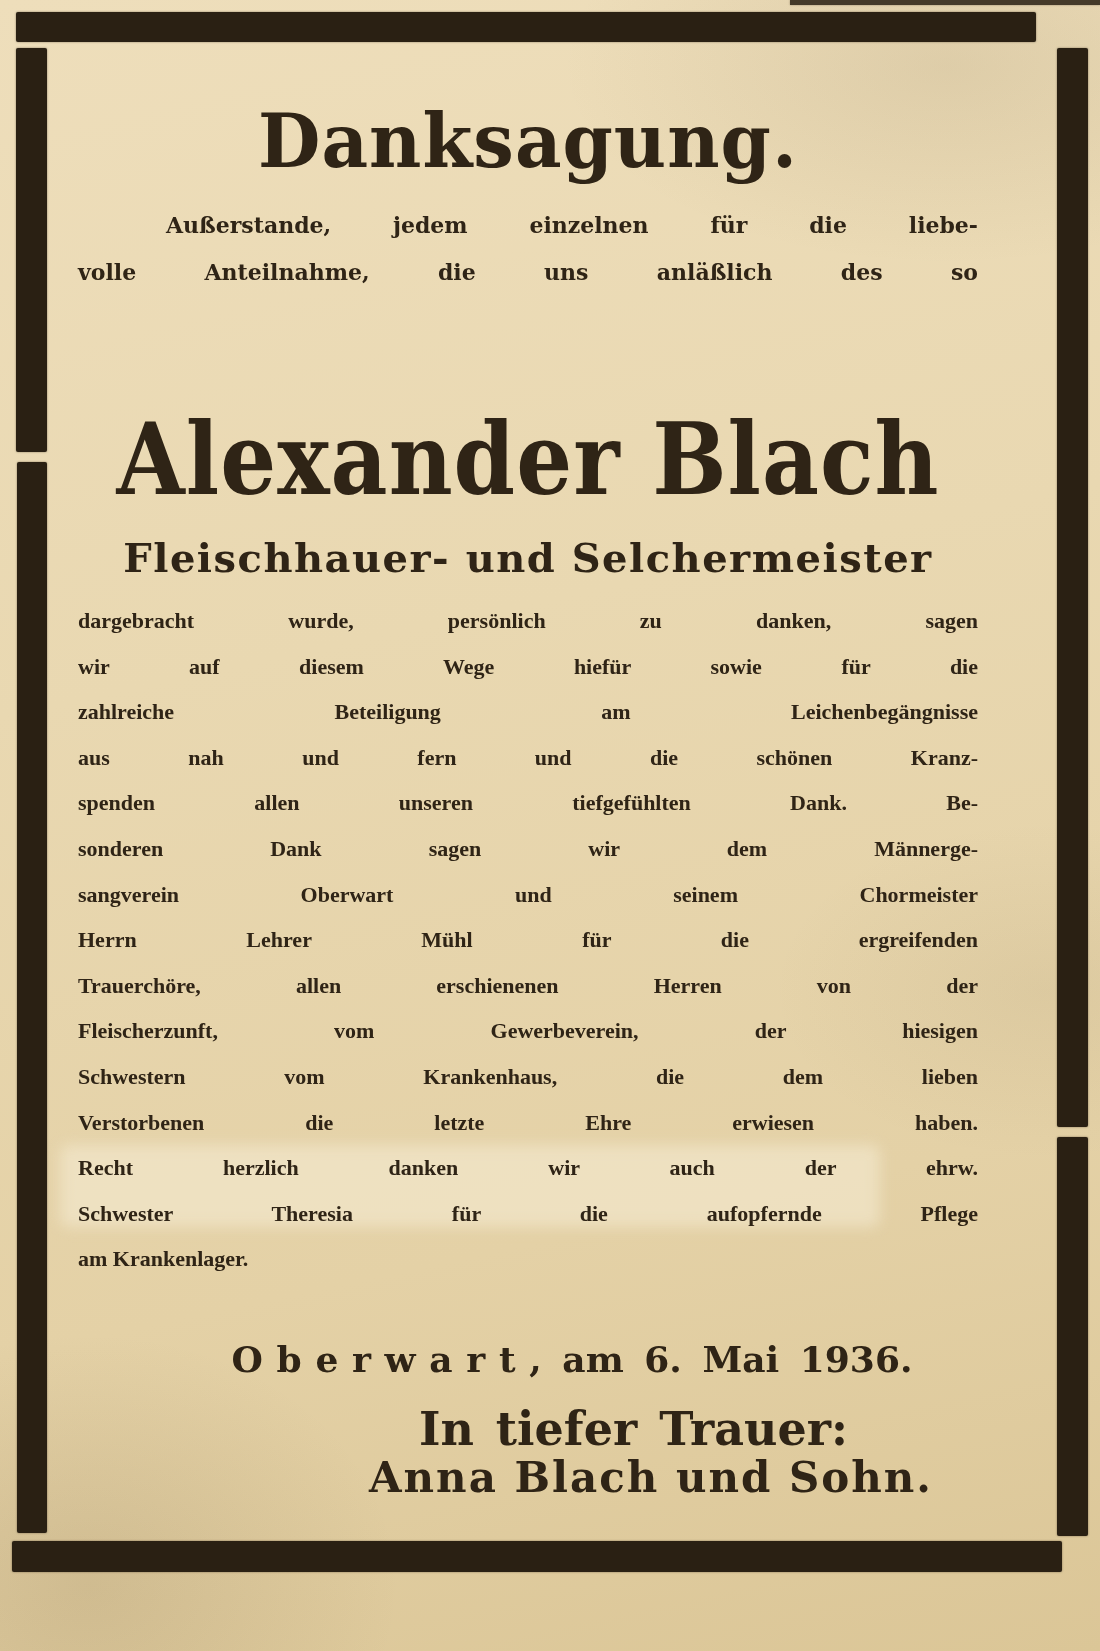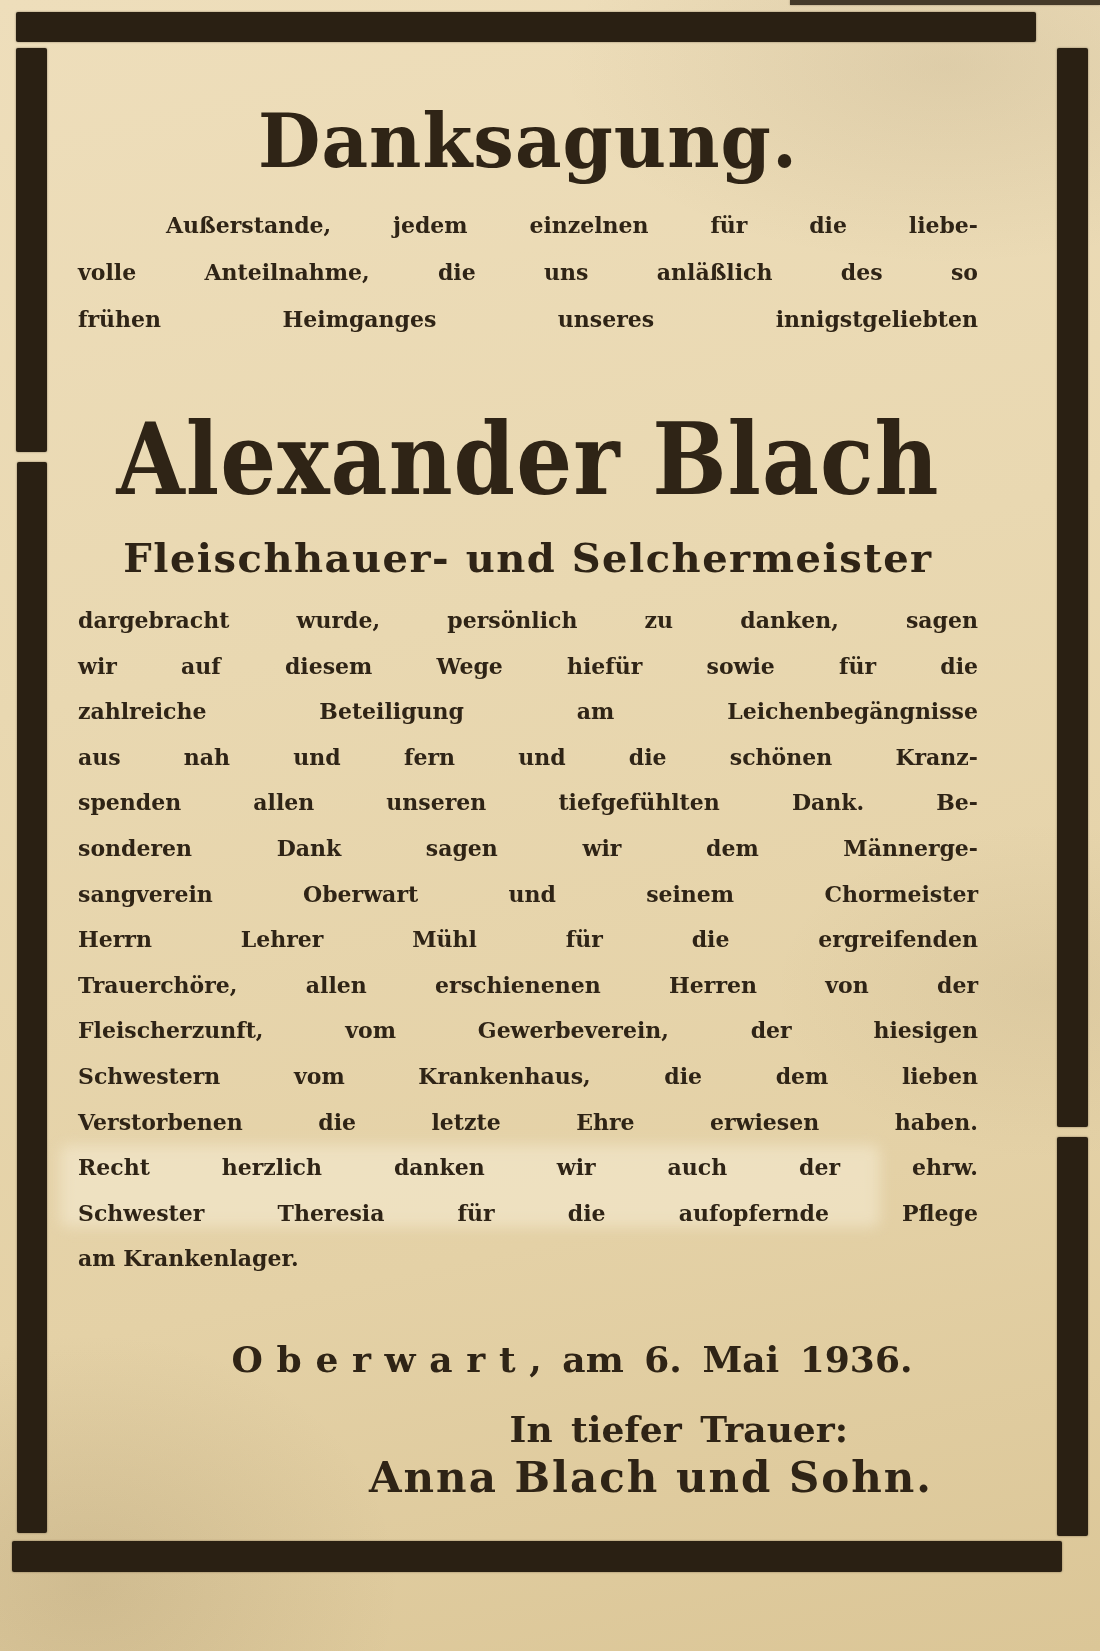--- a/index.html
+++ b/index.html
@@ -45,28 +45,28 @@
   .deceased-name{
     top:398px;text-align:center;
     font-size:88px;line-height:110px;letter-spacing:1px;
     transform:scaleY(1.12);transform-origin:top center;
   }
   .profession{
     top:534px;text-align:center;
     font-size:40px;line-height:48px;letter-spacing:1.5px;
   }
   .body-para{top:598px;}
-  .body-para .line{height:45.6px;line-height:45.6px;}
+  .body-para .line{height:45.6px;line-height:45.6px;font-family:Liberation Serif, serif;}
   .dateline{
     top:1336px;font-size:36px;line-height:46px;
     padding-left:88px;box-sizing:border-box;word-spacing:8px;text-align:center;
   }
   .dateline .place{letter-spacing:.38em;}
   .closing{
-    top:1406px;font-size:36px;line-height:46px;
+    top:1406px;font-size:46px;line-height:46px;
     text-align:right;padding-right:130px;box-sizing:border-box;word-spacing:6px;
   }
   .signature{
     top:1452px;font-size:42px;line-height:52px;
     text-align:right;padding-right:45px;box-sizing:border-box;letter-spacing:2px;
   }
 </style>
 </head>
 <body>
 
@@ -80,21 +80,20 @@
   <div class="bar bar-right-b"></div>
   <div class="bar bar-bottom"></div>
 
   <div class="scan-highlight"></div>
 
   <div class="txt title">Danksagung.</div>
 
   <div class="txt para intro">
     <div class="line jline first">Außerstande, jedem einzelnen für die liebe-</div>
     <div class="line jline">volle Anteilnahme, die uns anläßlich des so</div>
-    <div class="line jline">frühen Heimganges unseres innigstgeliebten</div>
   </div>
 
   <div class="txt deceased-name">Alexander Blach</div>
   <div class="txt profession">Fleischhauer- und Selchermeister</div>
 
   <div class="txt para body-para">
     <div class="line jline">dargebracht wurde, persönlich zu danken, sagen</div>
     <div class="line jline">wir auf diesem Wege hiefür sowie für die</div>
     <div class="line jline">zahlreiche Beteiligung am Leichenbegängnisse</div>
     <div class="line jline">aus nah und fern und die schönen Kranz-</div>

